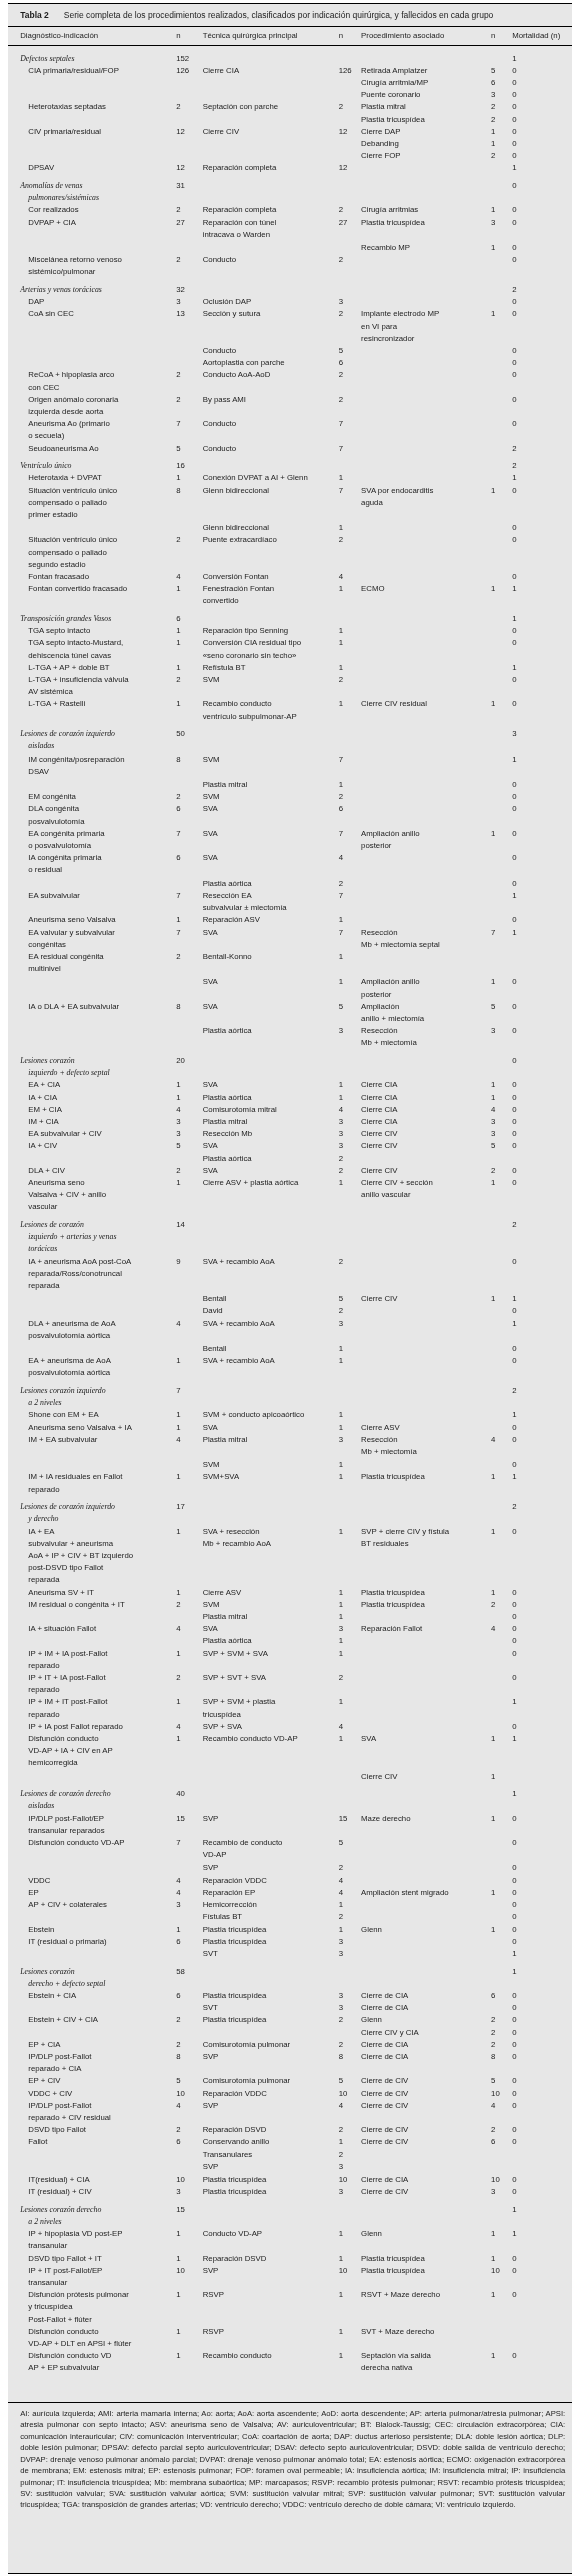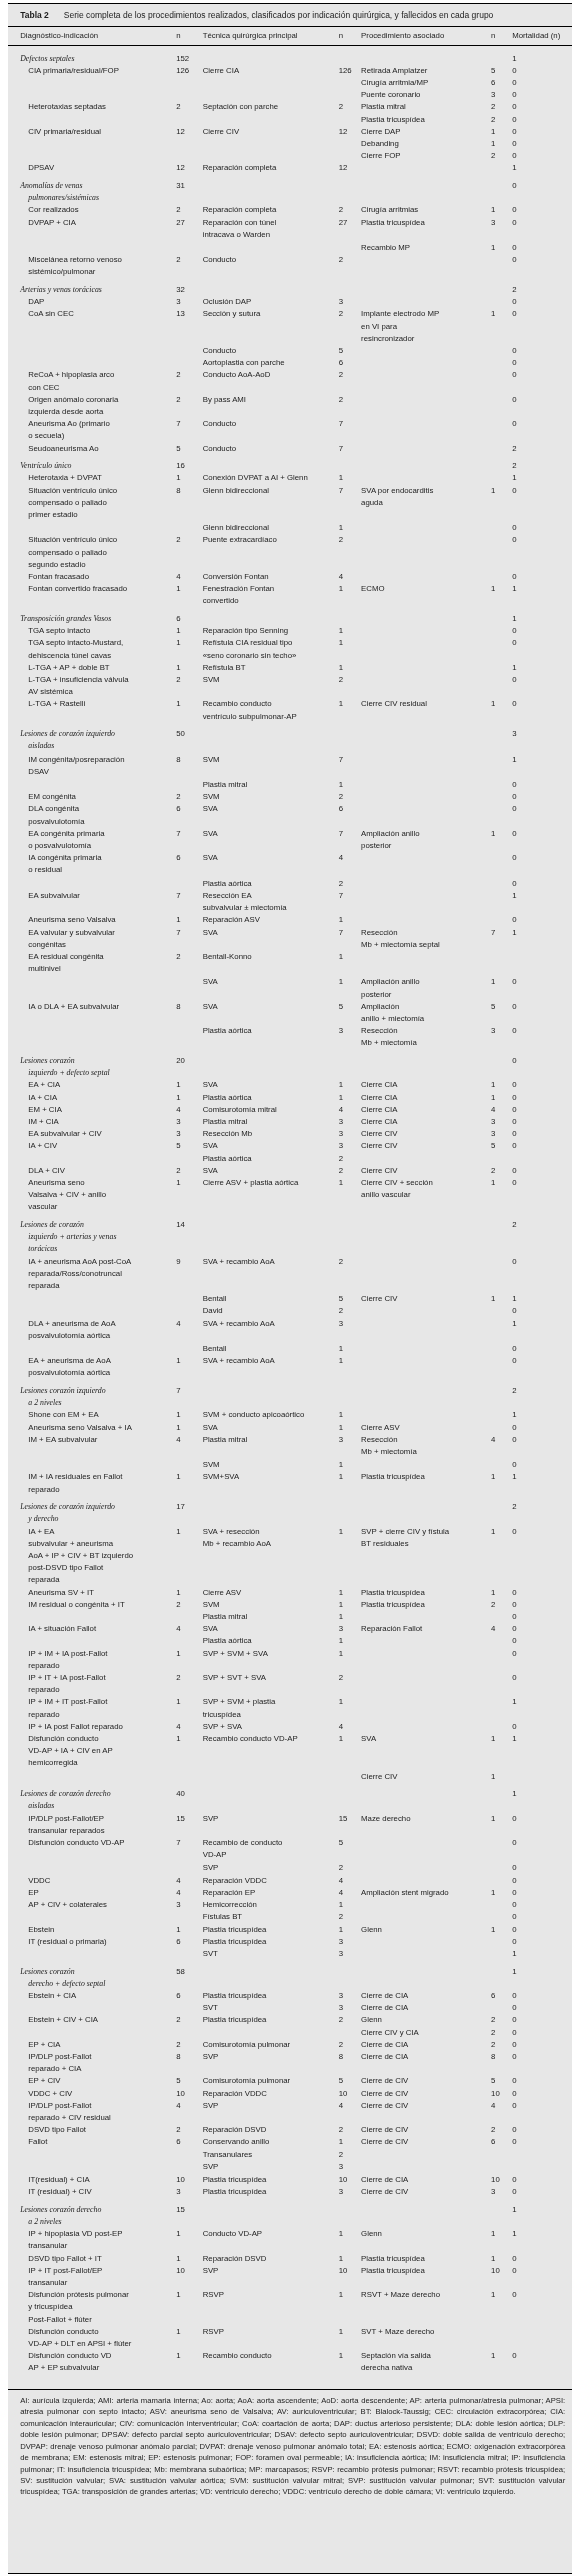--- a/index.html
+++ b/index.html
@@ -13,21 +13,21 @@
         align-items:start;padding-left:12.2px;padding-right:5.4px;font-size:7.8px;line-height:12.2px;}
   .thead{padding-top:2.7px;padding-bottom:2.7px;}
   .thead span{white-space:nowrap;}
   .tbody{padding:1.4px 0 8.1px;}
   .sec{margin-top:5.4px;}
   .sec .c-d{font-style:italic;padding-left:8.1px;text-indent:-8.1px;font-family:Liberation Serif, serif;}
   .row .c-d{padding-left:8.1px;}
   .c-d,.c-t,.c-p{white-space:pre-line;}
   .gap{margin-top:1px;}
   .c-m{padding-left:4.1px;}
-  .footnote{border-top:0.7px solid #000;margin-top:6px;padding:5.4px 6.8px 0 12.2px;
+  .footnote{border-top:0.7px solid #000;margin-top:19px;padding:5.4px 6.8px 0 12.2px;
             font-size:7.7px;line-height:11.4px;text-align:justify;color:#1c1c1c;}
 </style>
 </head>
 <body>
 
 <div class="panel">
   <div class="caption">
     <span class="tlabel">Tabla 2</span><span>Serie completa de los procedimientos realizados, clasificados por indicación quirúrgica, y fallecidos en cada grupo</span>
   </div>
   <div class="rule"></div>
@@ -350,21 +350,21 @@
         <span class="c-t">Reparación tipo Senning</span>
         <span class="c-n2">1</span>
         <span class="c-p"></span>
         <span class="c-n3"></span>
         <span class="c-m">0</span>
       </div>
       <div class="trow row">
         <span class="c-d">TGA septo intacto-Mustard,
 dehiscencia túnel cavas</span>
         <span class="c-n1">1</span>
-        <span class="c-t">Refístula CIA residual tipo
+        <span class="c-t">Conversión CIA residual tipo
 «seno coronario sin techo»</span>
         <span class="c-n2">1</span>
         <span class="c-p"></span>
         <span class="c-n3"></span>
         <span class="c-m">0</span>
       </div>
       <div class="trow row">
         <span class="c-d">L-TGA + AP + doble BT</span>
         <span class="c-n1">1</span>
         <span class="c-t">Refístula BT</span>

